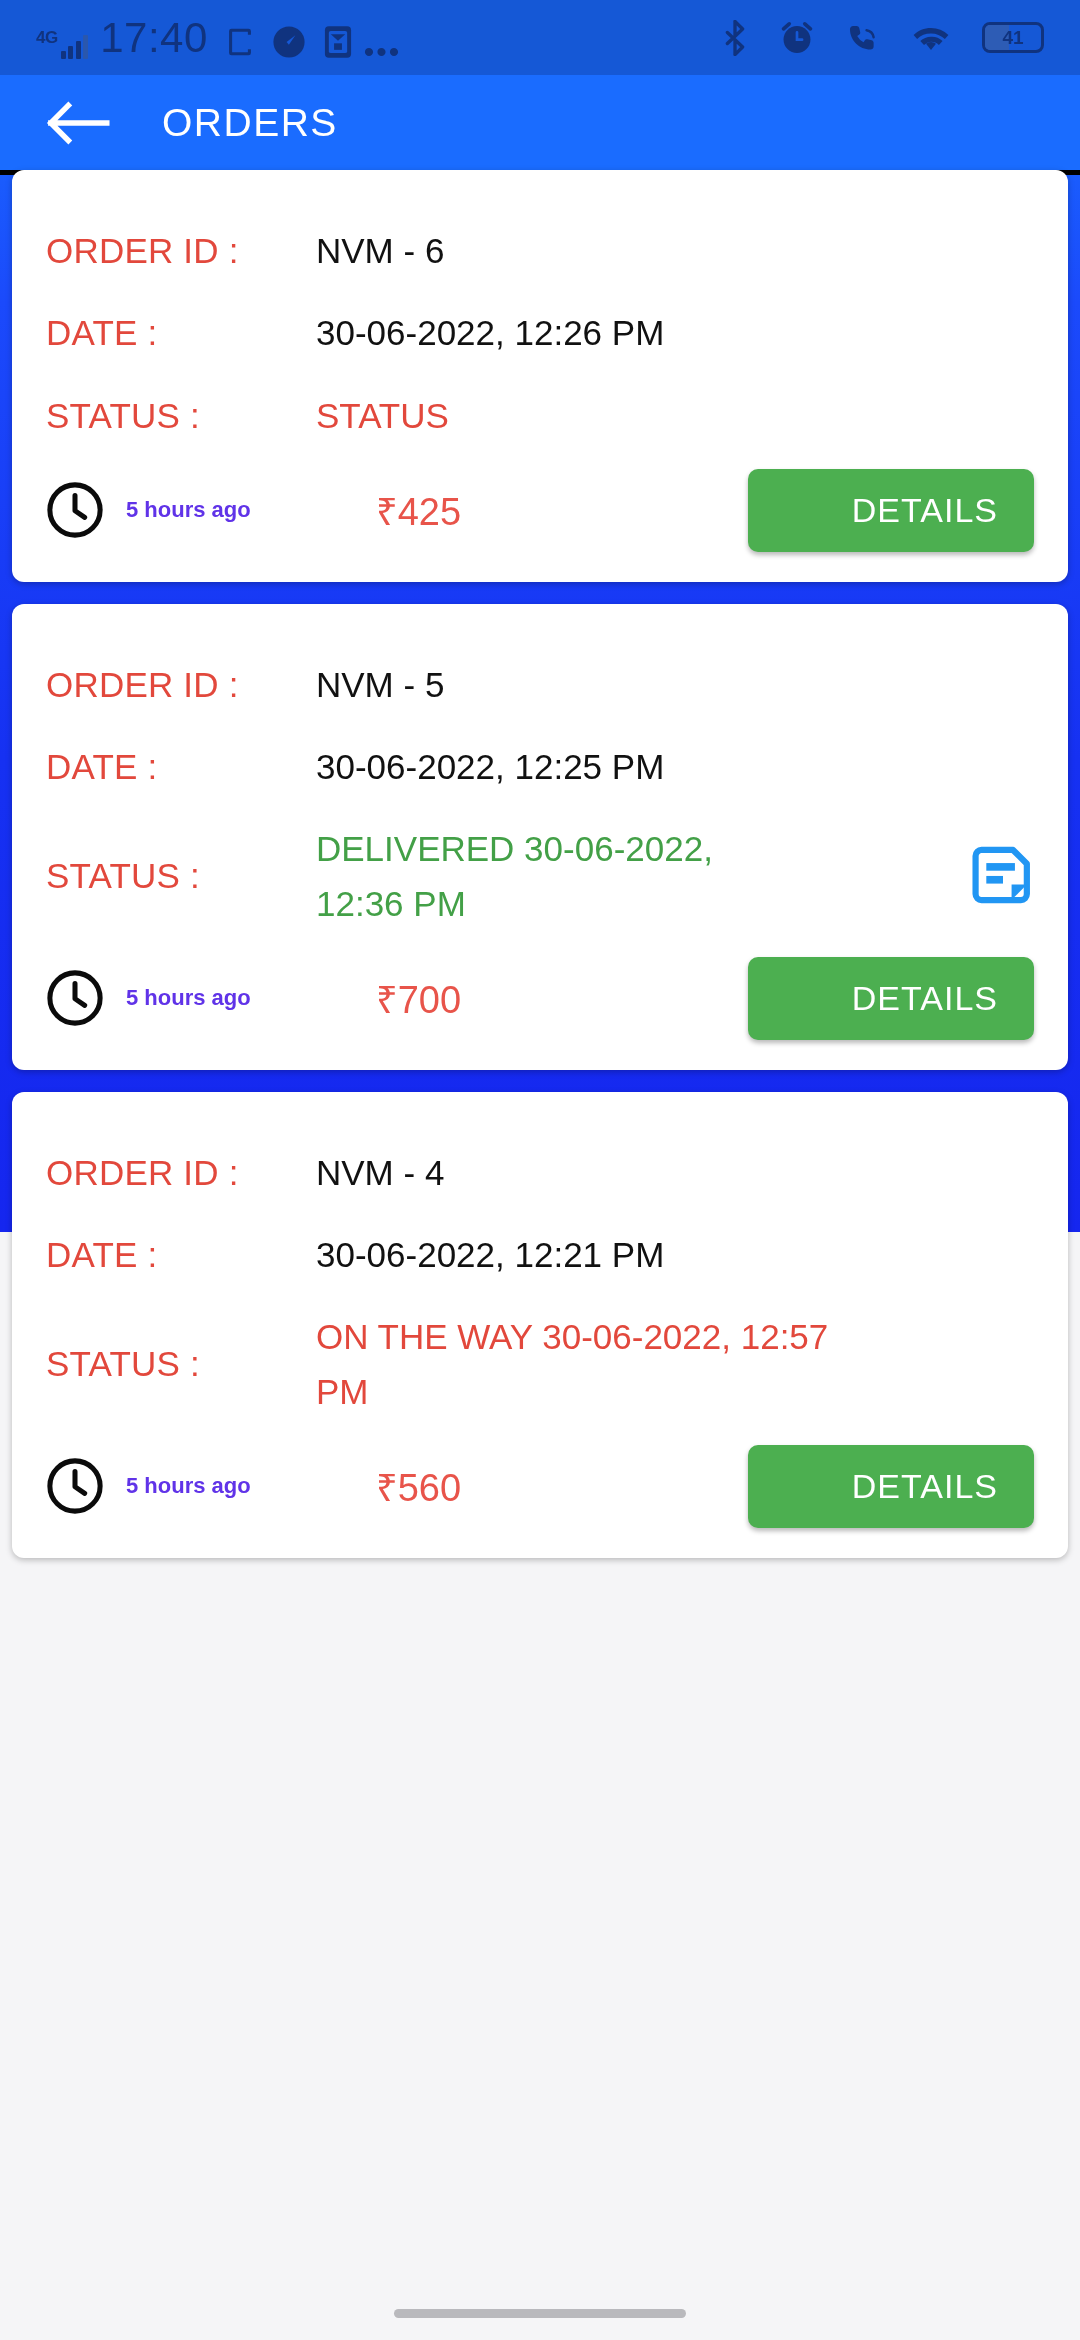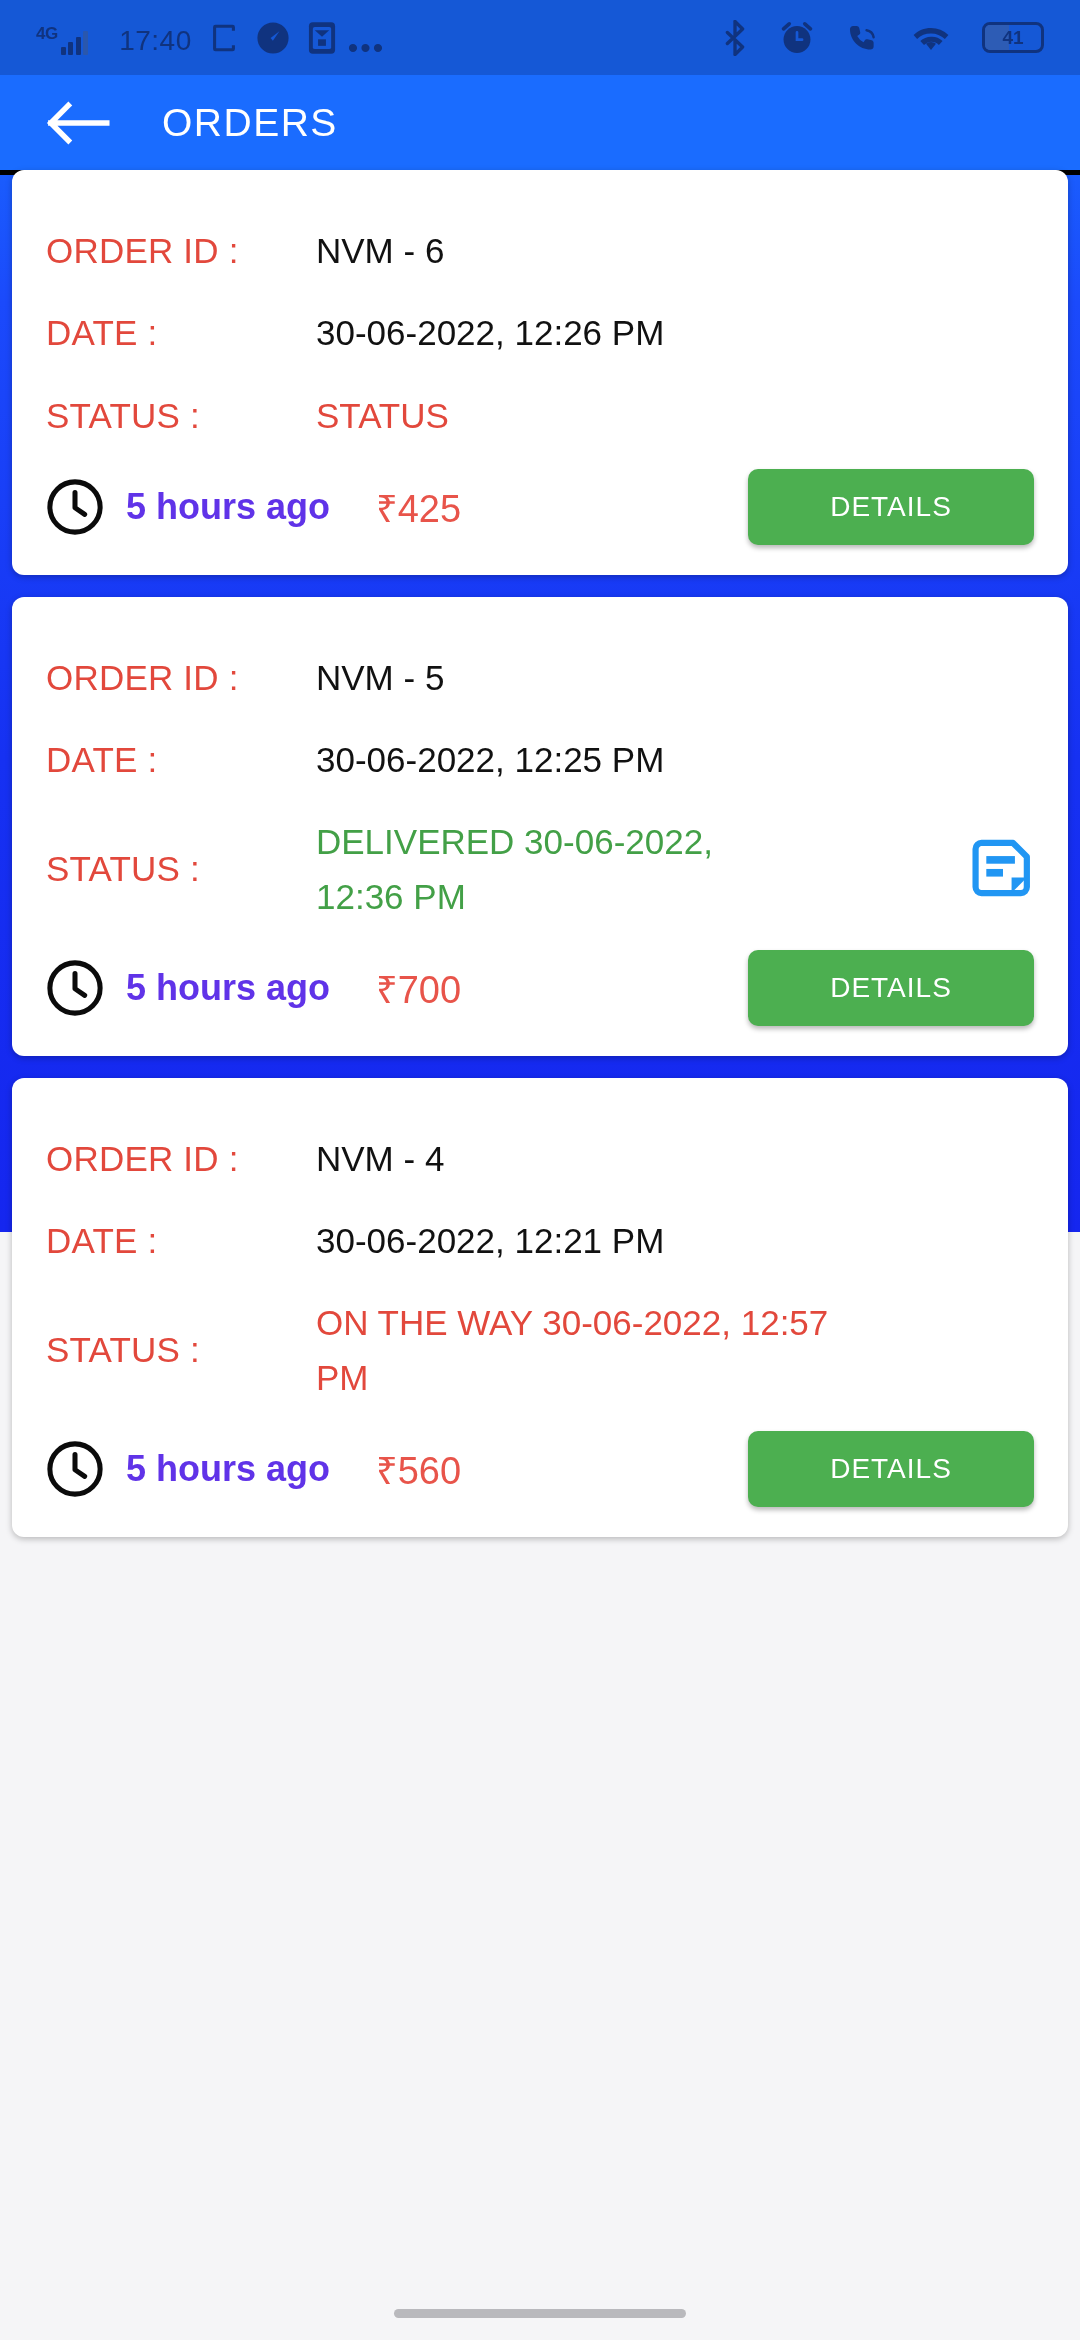--- a/index.html
+++ b/index.html
@@ -19,21 +19,21 @@
   }
   .sb-left{ display:flex; align-items:flex-end; gap:11px; }
   .sb-right{ display:flex; align-items:center; gap:32px; margin-left:auto; }
   .net-label{ font-size:17px; font-weight:bold; line-height:1; color:#10337f; position:relative; top:-13px; letter-spacing:-.5px;}
   .bars{ display:flex; align-items:flex-end; gap:2.5px; height:26px; margin-left:-8px;}
   .bars i{ width:5px; background:#10337f; display:block; border-radius:1px;}
   .bars i:nth-child(1){height:8px}
   .bars i:nth-child(2){height:13px}
   .bars i:nth-child(3){height:18px}
   .bars i:nth-child(4){height:24px; background:#2a57ad;}
-  .clock{ font-size:28px; font-weight:500; color:#10337f; letter-spacing:.5px; line-height:1; margin-left:20px;}
+  .clock{ font-size:42px; font-weight:500; color:#10337f; letter-spacing:.5px; line-height:1; margin-left:1px;}
   .sb-ico{ display:inline-flex; align-items:center; justify-content:center; }
   .dots{ font-size:30px; color:#10337f; letter-spacing:2px; line-height:14px; }
   .battery{
     width:62px; height:31px; border:3px solid #10337f; border-radius:8px;
     position:relative; display:flex; align-items:center; justify-content:center;
     overflow:hidden;
   }
   .battery:after{
     content:""; position:absolute; right:-8px; top:9px; width:5px; height:13px;
     background:#10337f; border-radius:0 3px 3px 0;
@@ -77,31 +77,31 @@
   .val.status-delivered{ color:#43a047; max-width:400px; }
   .val.status-onway{ color:#e2483c; max-width:560px; }
 
   .note-icon{ margin-left:auto; align-self:center; padding-left:18px; }
 
   .footer{
     display:flex; align-items:center; margin-top:26px;
   }
   .clock-ico{ width:58px; height:58px; flex:none; }
   .ago{
-    color:#6033e8; font-size:36px; font-weight:600; margin-left:22px;
+    color:#6033e8; font-size:22px; font-weight:600; margin-left:22px;
     width:250px; flex:none;
   }
   .price{
     color:#e8544a; font-size:38px; font-weight:500; width:200px; flex:none;
   }
   .details-btn{
     margin-left:auto; background:#4caf50; color:#ffffff;
-    font-size:28px; letter-spacing:1px; font-weight:400;
+    font-size:34px; letter-spacing:1px; font-weight:400;
     padding:22px 36px; border:none; border-radius:10px;
-    min-width:286px; text-align:center;
+    min-width:286px; text-align:right;
     box-shadow:0 3px 5px rgba(0,0,0,.28);
   }
 
   
   .bottom-blank{
     position:absolute; left:0; right:0; top:1232px; bottom:0;
     background:#f5f5f7;
   }
   .gesture-bar{
     position:absolute; left:50%; transform:translateX(-50%);

